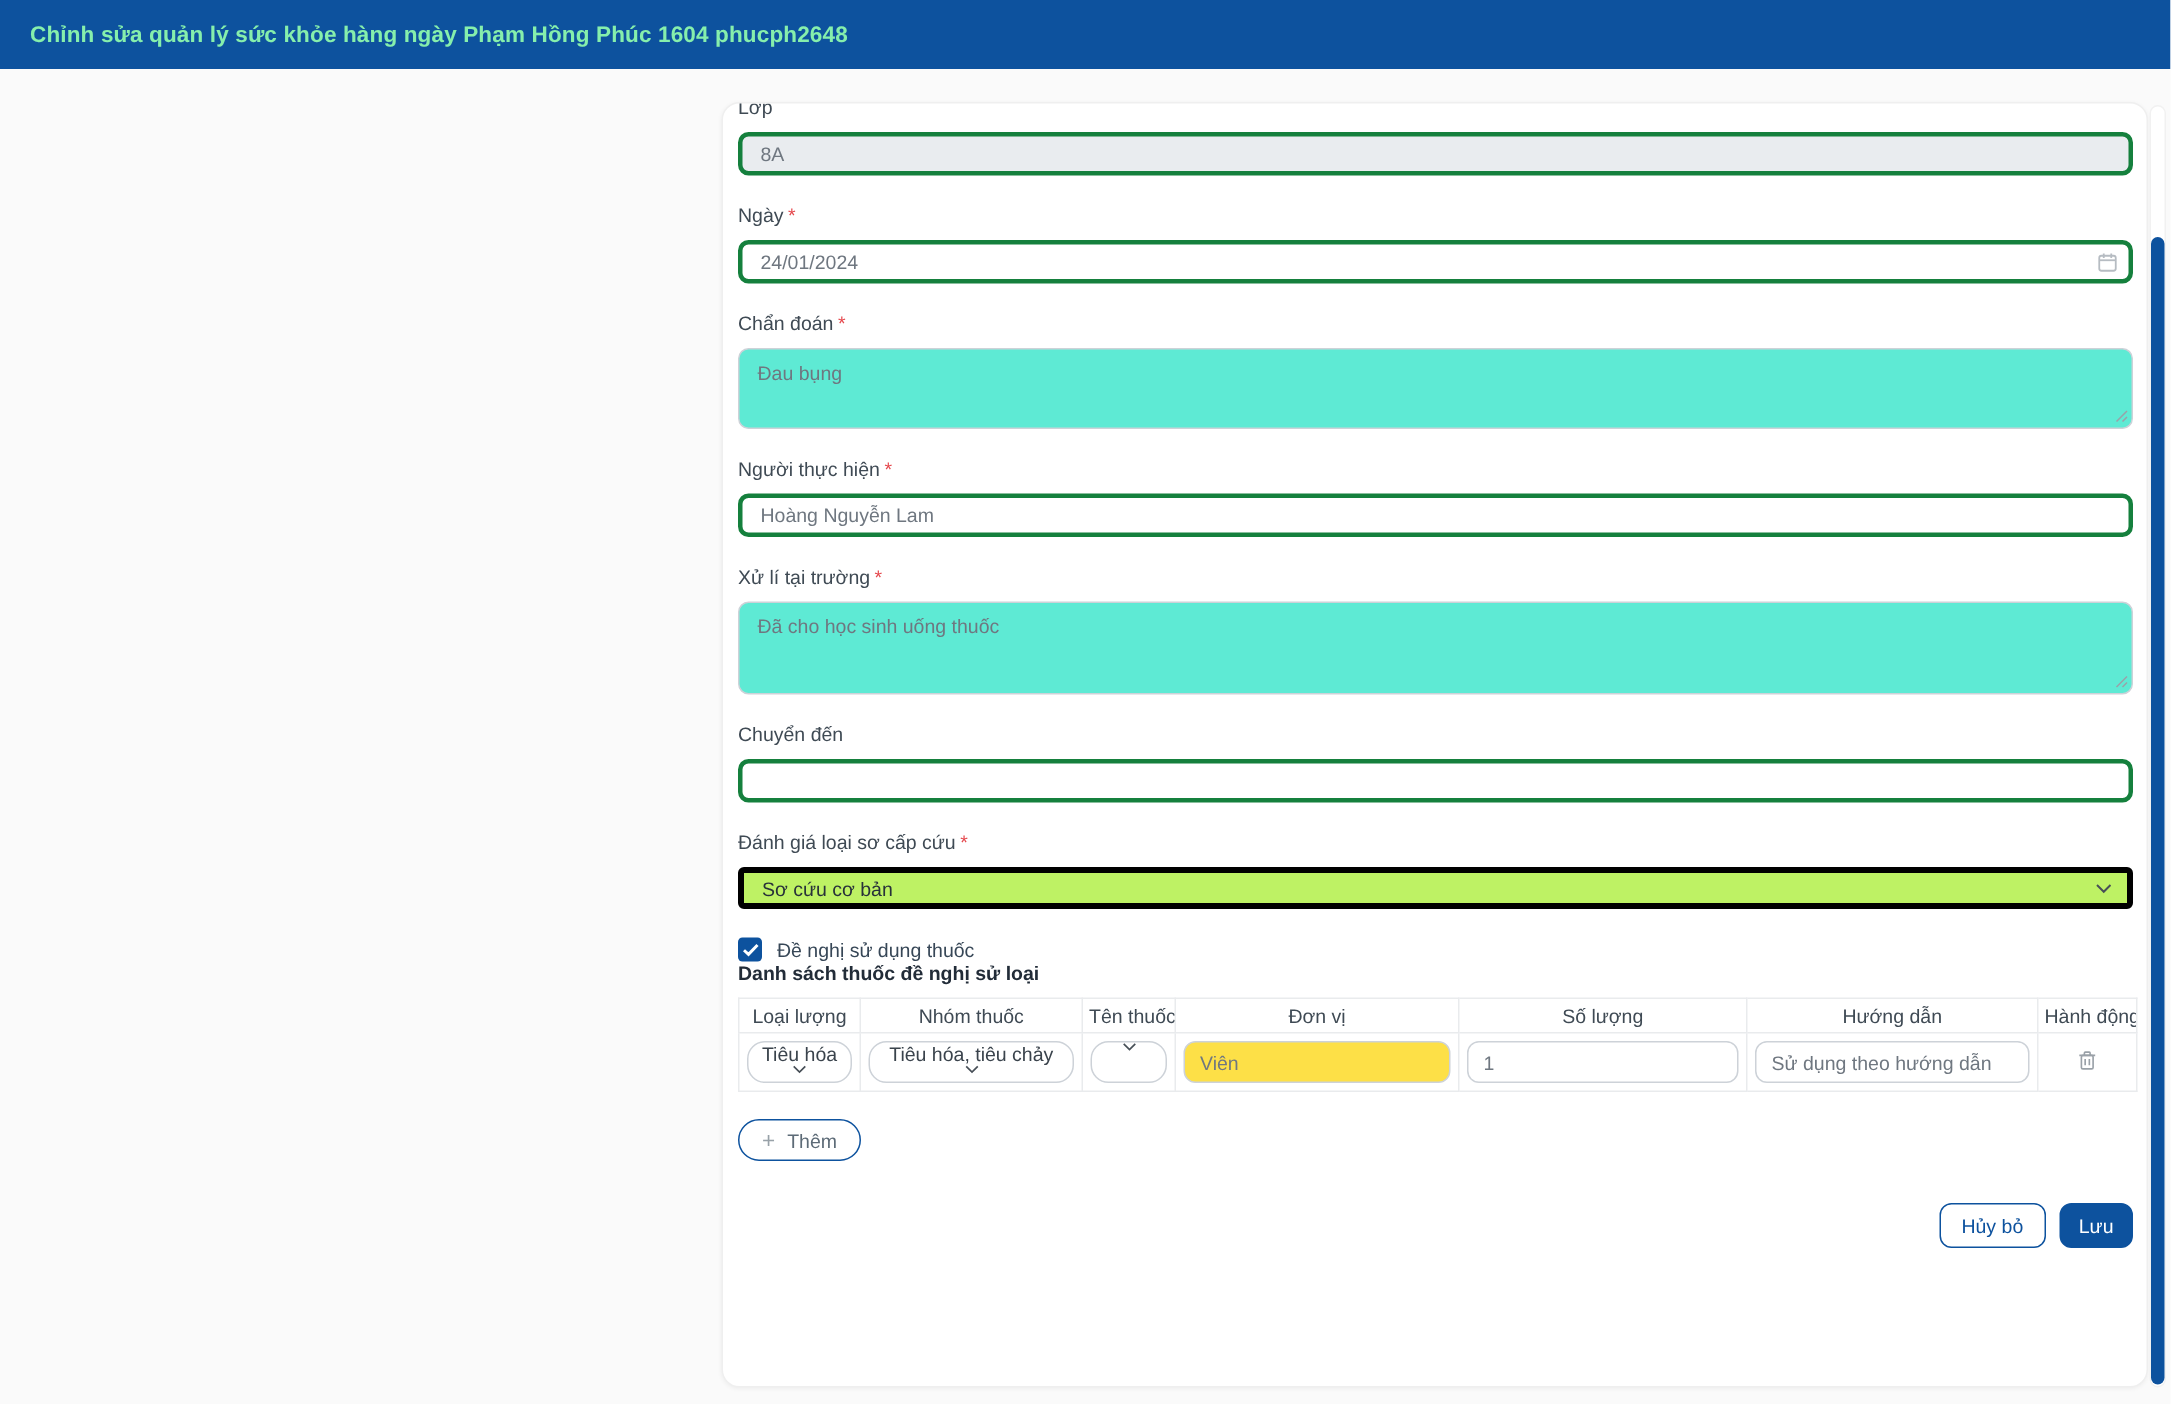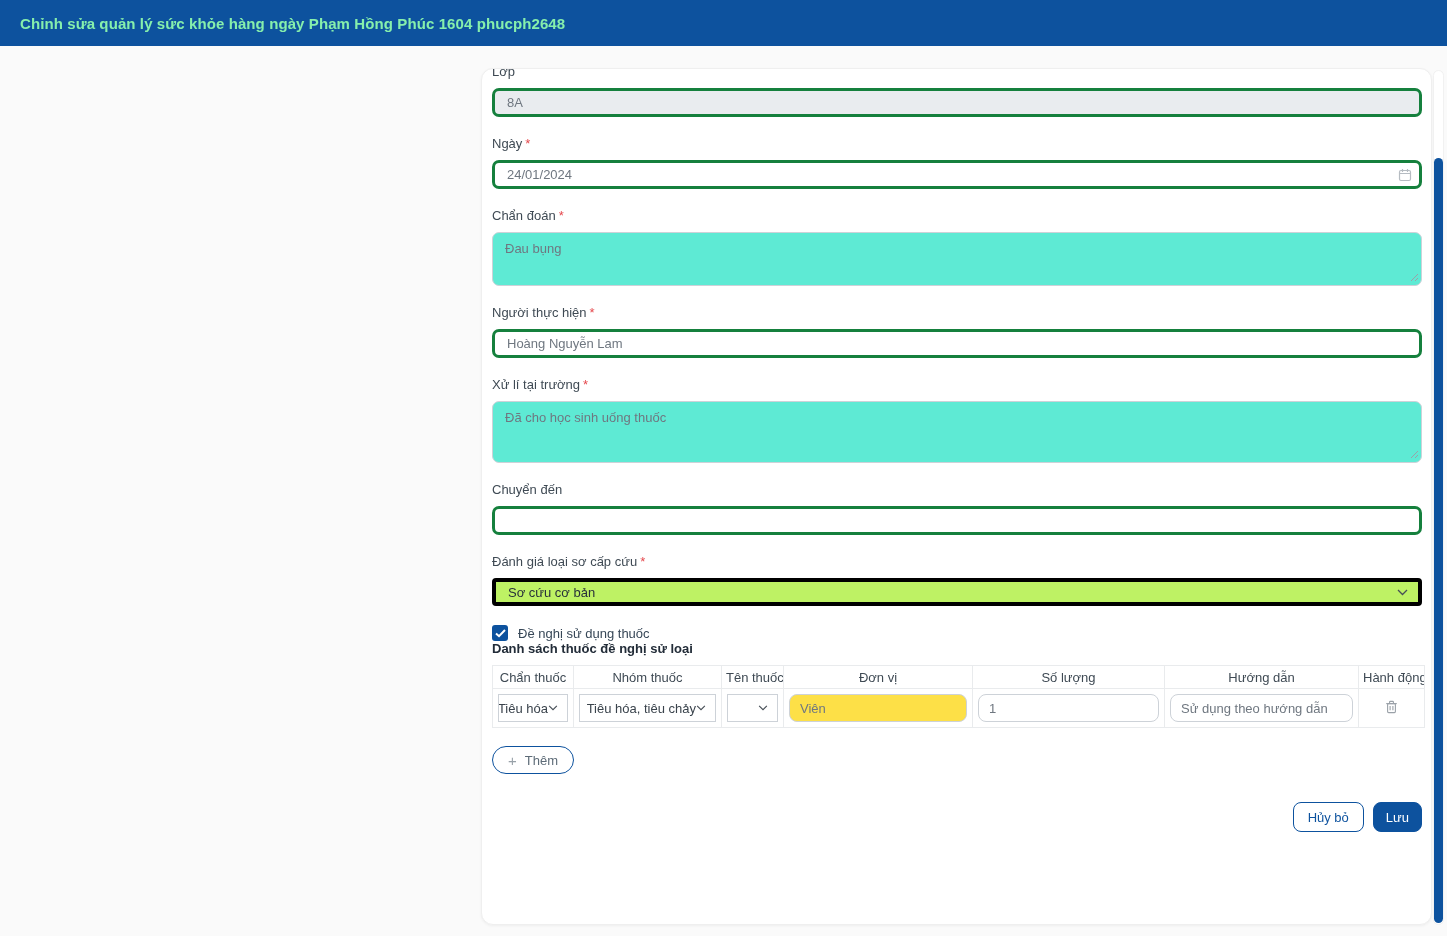--- a/index.html
+++ b/index.html
@@ -59,23 +59,23 @@
   .check-label{font-size:13px;color:#374757;}
   .list-title{font-size:13px;font-weight:700;color:#222c38;margin:0 0 9px;}
   .med-table{width:100%;border-collapse:collapse;table-layout:fixed;margin-bottom:18px;}
   .med-table th,.med-table td{border:1px solid #e9ebed;}
   .med-table th{
     height:23px;font-size:13px;font-weight:400;color:#3f4a54;
     text-align:center;padding:0 4px;overflow:hidden;white-space:nowrap;
   }
   .med-table td{height:39px;padding:4px 5px;vertical-align:middle;}
   .cselect{
-    height:28px;border:1px solid #cdd2d8;border-radius:0;background:#fff;
-    display:flex;align-items:center;justify-content:flex-end;
-    padding:0 9px;font-size:13px;color:#3a434c;cursor:pointer;overflow:hidden;white-space:nowrap;
+    height:28px;border:1px solid #cdd2d8;border-radius:12px;background:#fff;
+    display:flex;align-items:center;justify-content:flex-start;
+    padding:0 9px;font-size:13px;color:#3a434c;cursor:pointer;overflow:hidden;white-space:nowrap;flex-direction:column;
   }
   .cinput{
     display:block;width:100%;height:28px;border:1px solid #cdd2d8;border-radius:8px;
     padding:0 10px;font-size:13px;color:#6f7780;background:#fff;font-family:inherit;outline:none;
   }
   .cinput:disabled{background:#fde047;color:#6f7780;}
   .cell-center{text-align:center;}
   .trash-btn{background:none;border:none;cursor:pointer;line-height:0;padding:2px;}
   .add-btn{
     height:28px;border:1px solid var(--accent);border-radius:14px;background:#fff;
@@ -187,21 +187,21 @@
       <col style="width:81px">
         <col style="width:148px">
         <col style="width:62px">
       <col style="width:189px">
         <col style="width:192px">
         <col style="width:194px">
         <col style="width:66px">
     </colgroup>
     <thead>
       <tr>
-        <th>Chẩn thuốc</th>
+        <th>Loại lượng</th>
         <th>Nhóm thuốc</th>
         <th>Tên thuốc</th>
         <th>Đơn vị</th>
         <th>Số lượng</th>
         <th>Hướng dẫn</th>
         <th>Hành động</th>
       </tr>
     </thead>
     <tbody>
       <tr>

